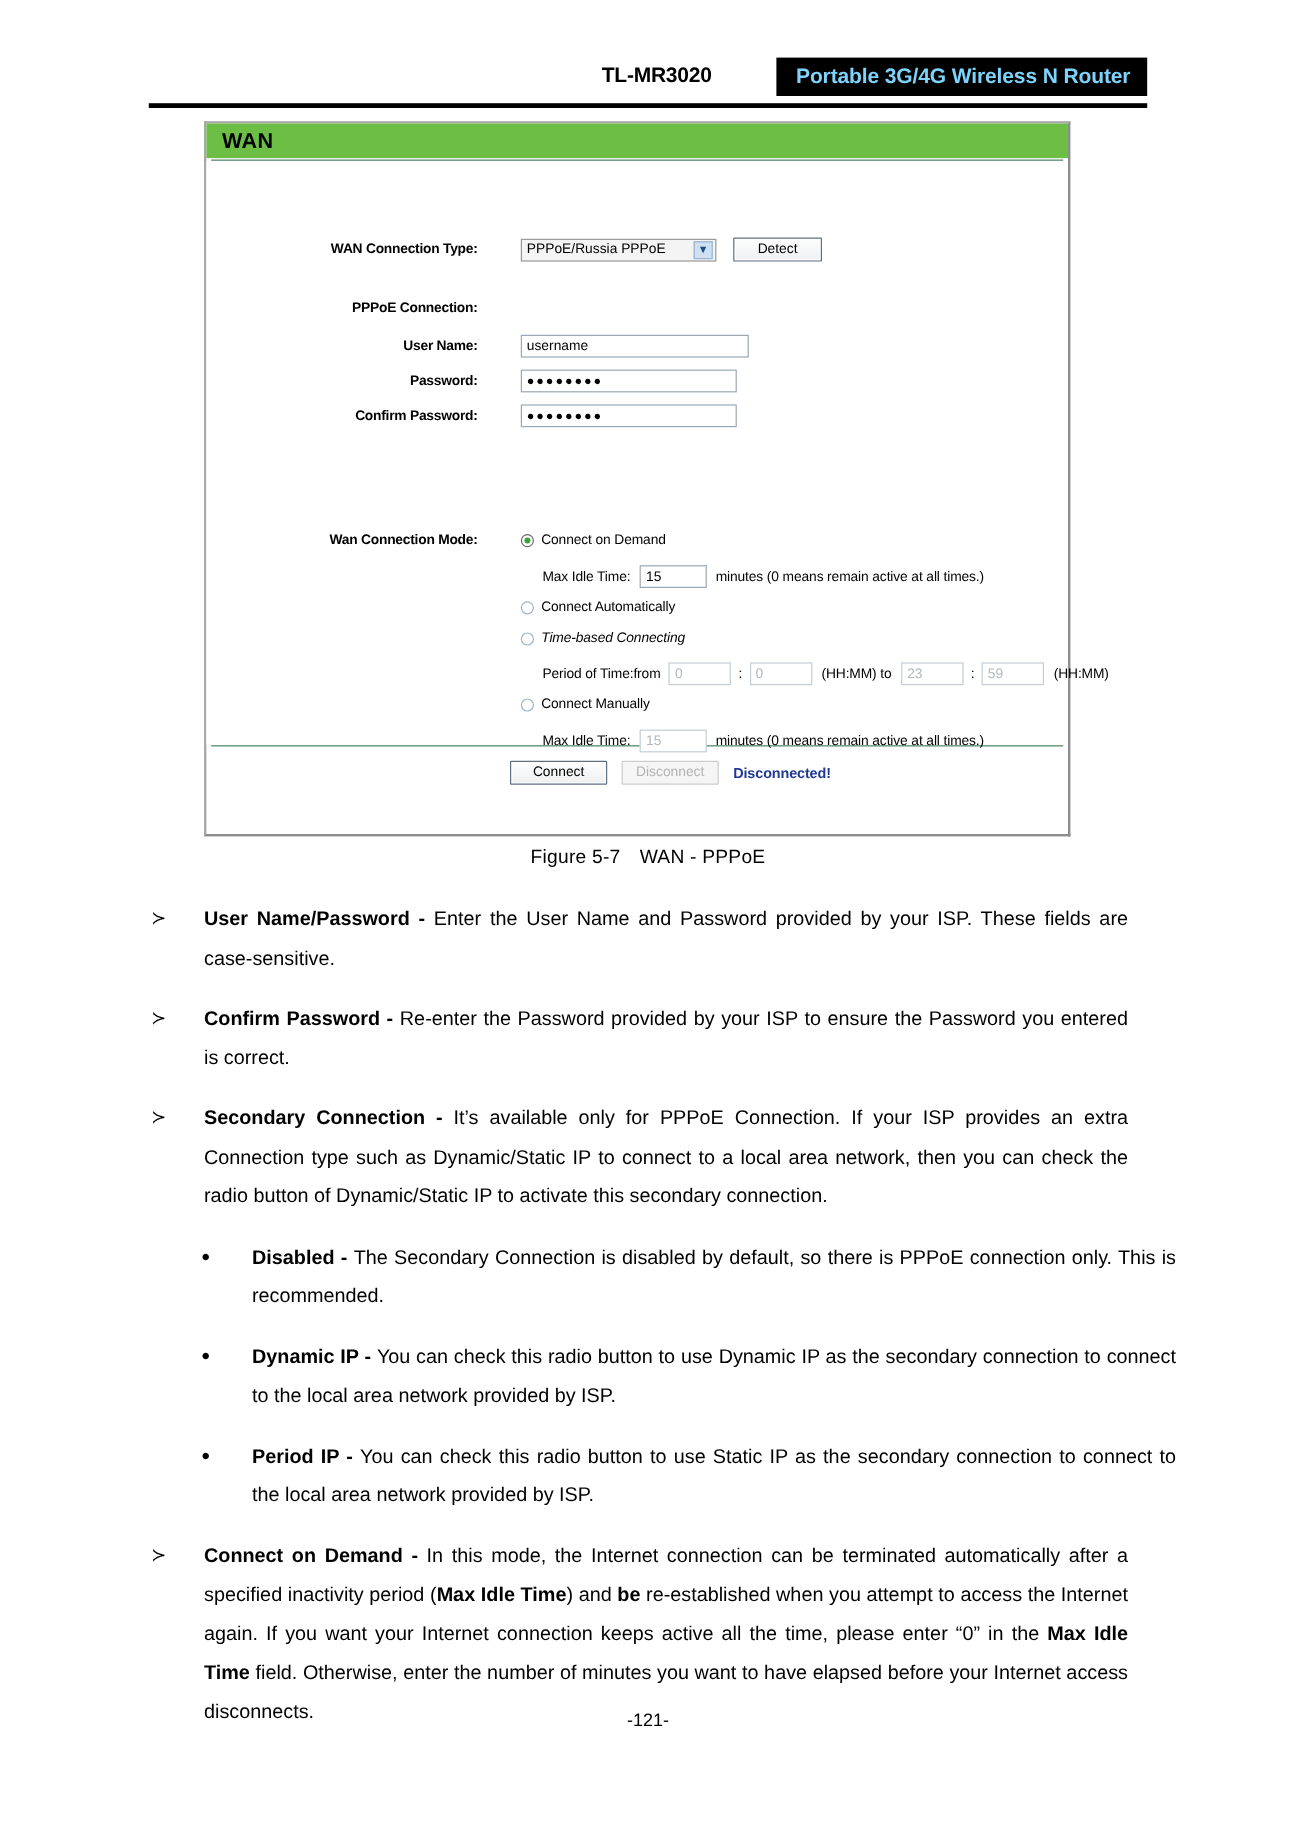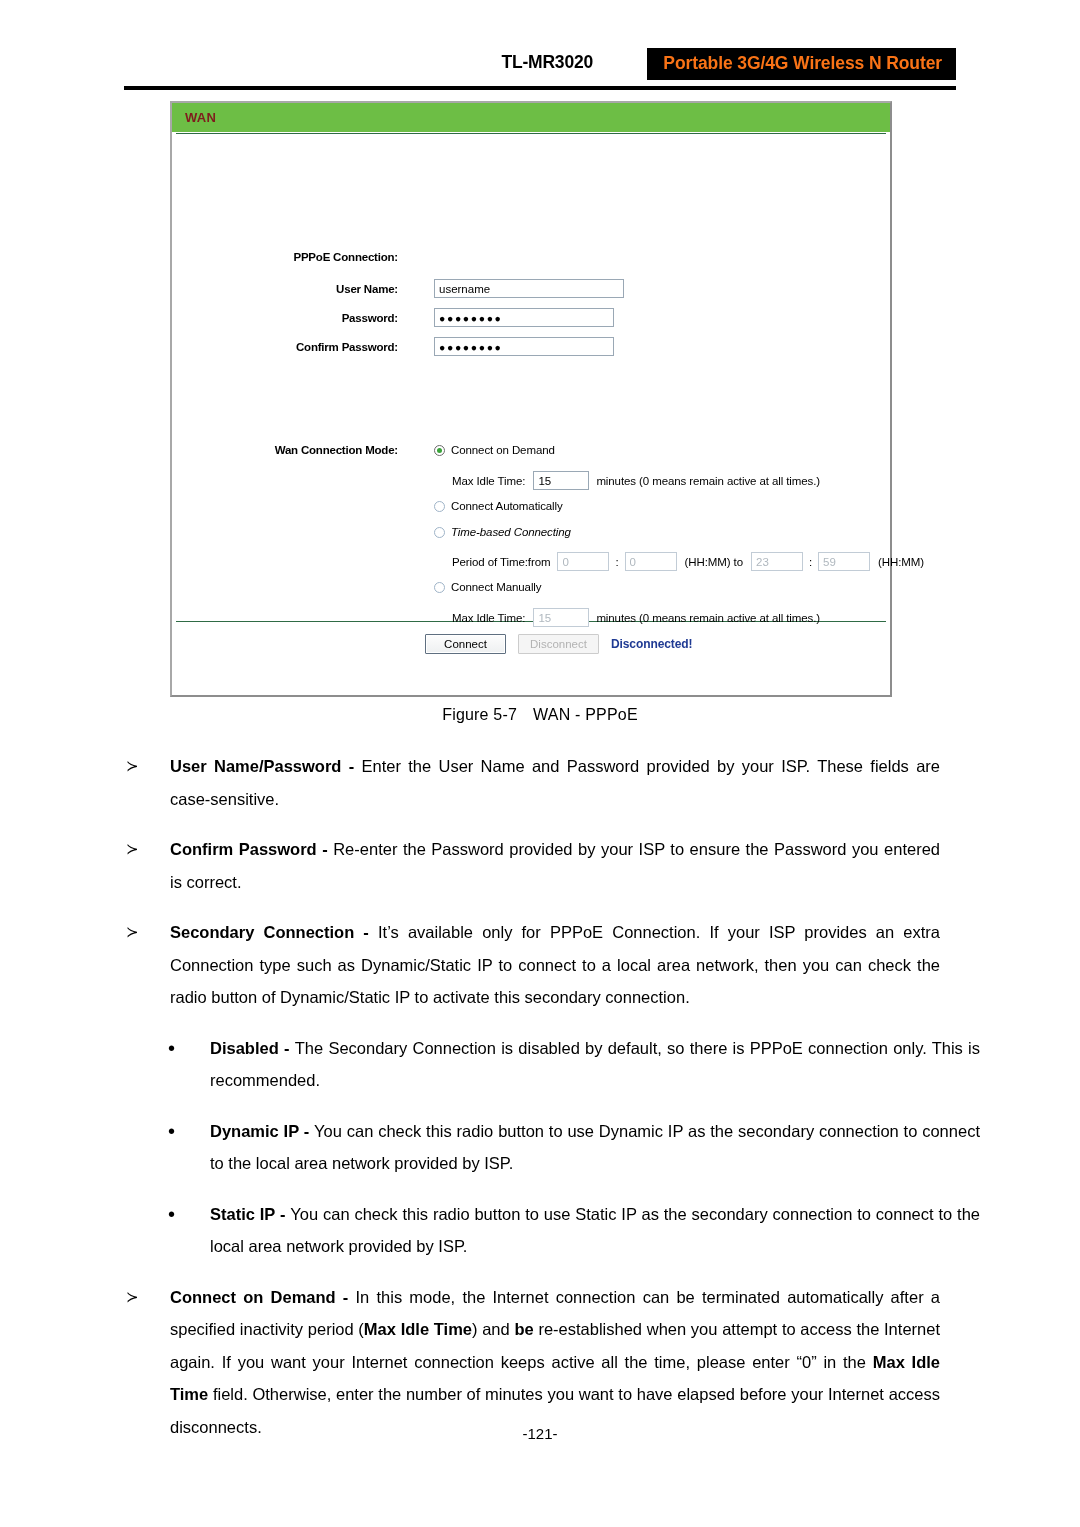--- a/index.html
+++ b/index.html
@@ -39,21 +39,21 @@
     font-size: 17.5px;
     font-weight: bold;
     letter-spacing: -0.2px;
     white-space: nowrap;
   }
   .hdr-product {
     position: absolute;
     right: 0;
     top: 0;
     background: #000000;
-    color: #f97316;
+    color: #7dd3fc;
     font-size: 17.5px;
     font-weight: bold;
     padding: 5px 14px 6px 16px;
     letter-spacing: -0.1px;
     white-space: nowrap;
     line-height: 1.18;
   }
 
   
   .shot {
@@ -65,23 +65,23 @@
     background: #ffffff;
     border: 2px solid #a8a8a8;
     border-right-color: #8d8d8d;
     border-bottom-color: #8d8d8d;
     box-sizing: border-box;
     font-size: 11.5px;
   }
   .shot-title {
     height: 29px;
     background: #6dbe45;
-    color: #7f1d1d;
+    color: #000000;
     font-weight: bold;
-    font-size: 13px;
+    font-size: 18px;
     display: flex;
     align-items: center;
     padding-left: 13px;
     letter-spacing: 0.3px;
   }
   .shot-sub {
     height: 1px;
     background: #ffffff;
   }
   .greenline {
@@ -268,20 +268,30 @@
 <div class="shot">
 
   <div class="shot-title">
     <span>WAN</span>
   </div>
   <div class="shot-sub"></div>
   <div class="greenline"></div>
 
   <div class="shot-body">
 
+    <div class="row" style="left:48px; top:64px;">
+      <span class="lbl" style="width:178px;">WAN Connection Type:</span>
+      <span style="width:36px;"></span>
+      <div class="selbox">
+        <span class="seltext">PPPoE/Russia PPPoE</span>
+        <span class="arrowbtn">▼</span>
+      </div>
+      <span style="width:14px;"></span>
+      <div class="btn" style="width:74px;">Detect</div>
+    </div>
 
     <div class="row" style="left:48px; top:117px;">
       <span class="lbl" style="width:178px;">PPPoE Connection:</span>
     </div>
 
     <div class="row" style="left:48px; top:145px;">
       <span class="lbl" style="width:178px;">User Name:</span>
       <span style="width:36px;"></span>
       <div class="txt" style="width:190px;">username</div>
     </div>
@@ -393,21 +403,21 @@
     <b>Disabled - </b><span>The Secondary Connection is disabled by default, so there is PPPoE connection only. This is recommended.</span>
   </div>
 
   <div class="para lvl2">
     <span class="marker">•</span>
     <b>Dynamic IP - </b><span>You can check this radio button to use Dynamic IP as the secondary connection to connect to the local area network provided by ISP.</span>
   </div>
 
   <div class="para lvl2">
     <span class="marker">•</span>
-    <b>Static IP - </b><span>You can check this radio button to use Static IP as the secondary connection to connect to the local area network provided by ISP.</span>
+    <b>Period IP - </b><span>You can check this radio button to use Static IP as the secondary connection to connect to the local area network provided by ISP.</span>
   </div>
 
   <div class="para lvl1">
     <span class="marker">≻</span>
     <b>Connect on Demand - </b><span>In this mode, the Internet connection can be terminated automatically after a specified inactivity period (</span><b>Max Idle Time</b><span>) and </span><b>be</b><span> re-established when you attempt to access the Internet again. If you want your Internet connection keeps active all the time, please enter “0” in the </span><b>Max Idle Time</b><span> field. Otherwise, enter the number of minutes you want to have elapsed before your Internet access disconnects.</span>
   </div>
 
 </div>
 
 <div class="pagenum">-121-</div>

